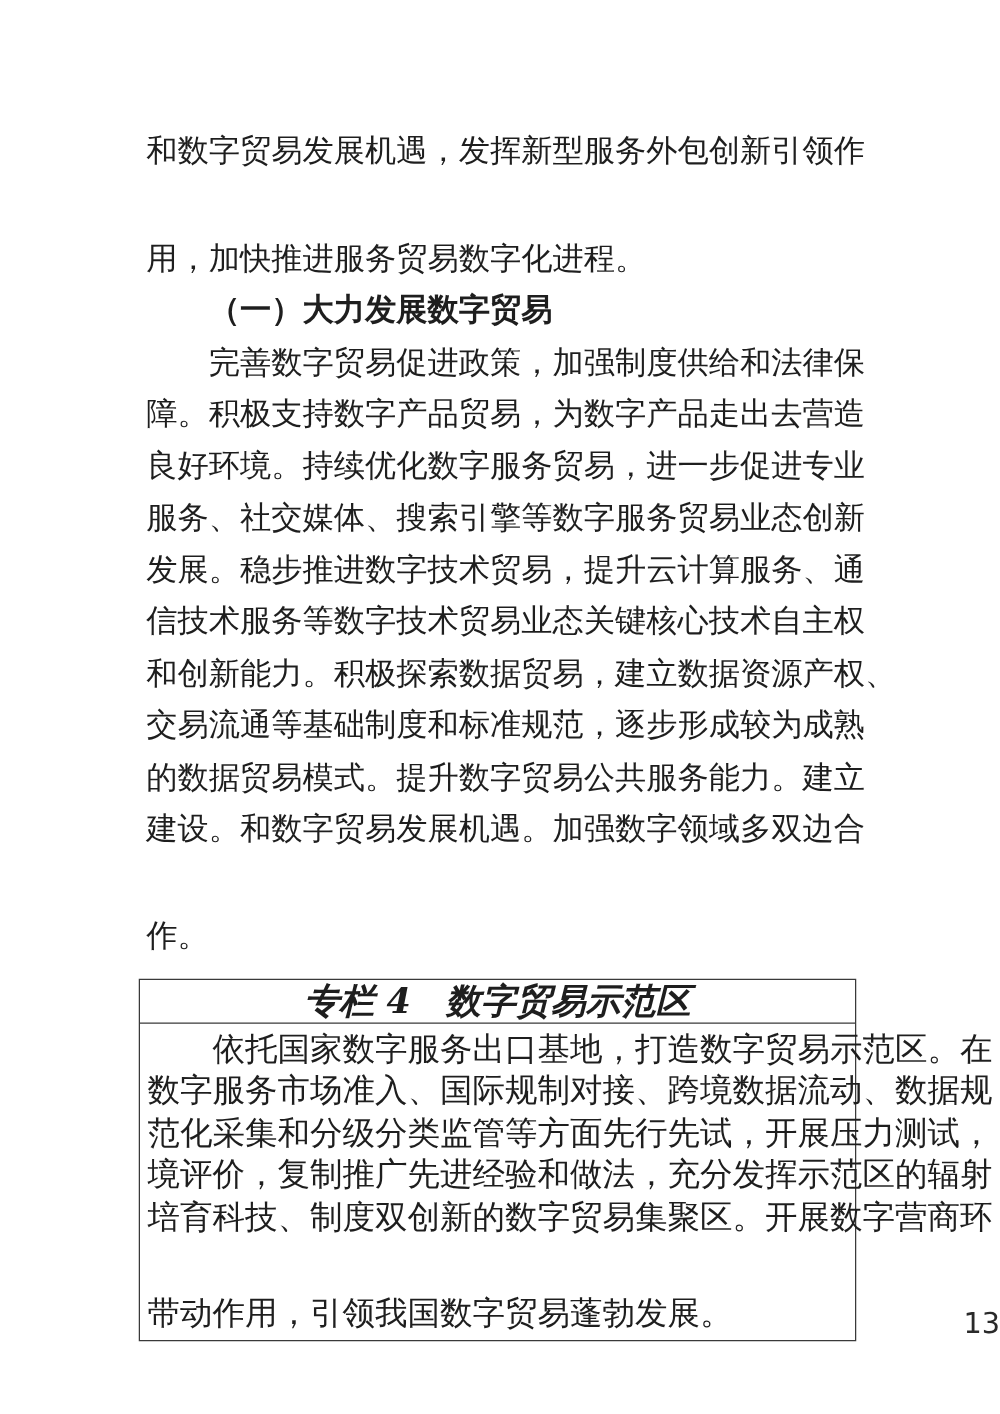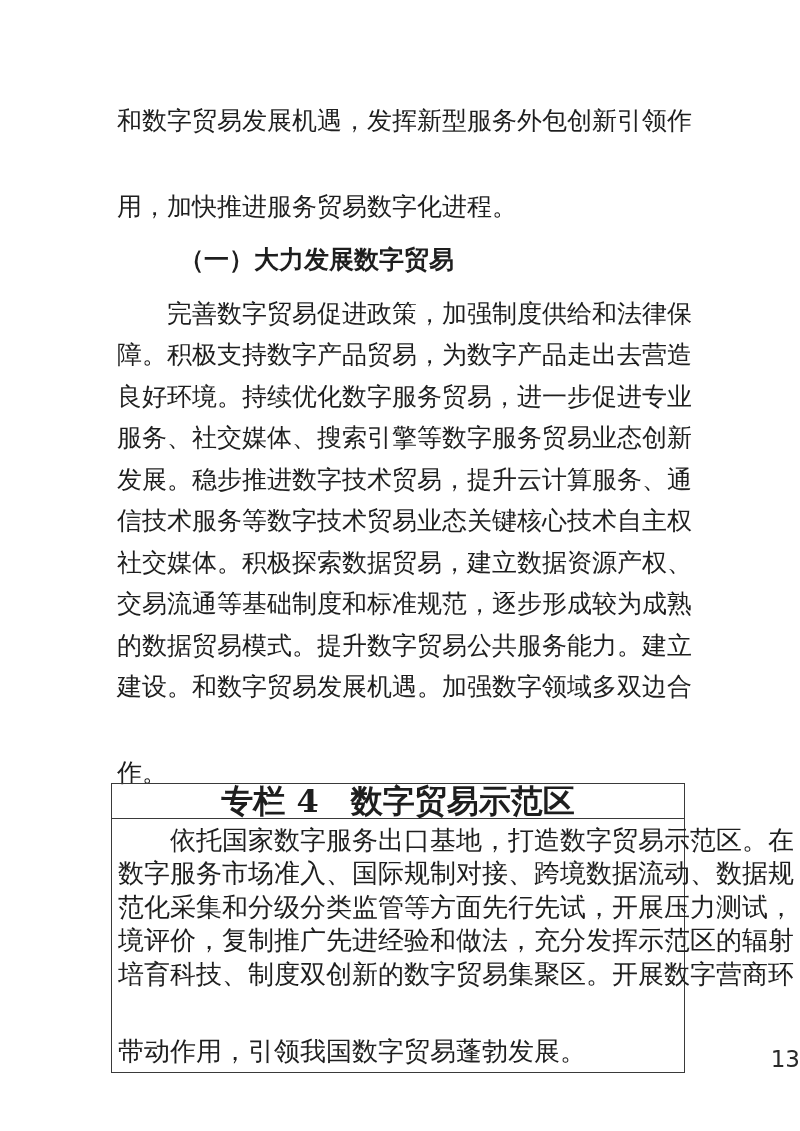--- a/index.html
+++ b/index.html
@@ -35,37 +35,38 @@
     margin-top: 44px;
   }
   .indent-first .tline:first-child {
     text-indent: 2em;
   }
   .section-heading {
     font-weight: bold;
     text-indent: 2em;
     font-size: 25px;
     line-height: 41.5px;
-    margin: 12px;
+    margin: 0;
   }
   .info-box {
     position: absolute;
     left: 111px;
     top: 783px;
     width: 572px;
     border: 1px solid #3a3a3a;
     box-sizing: content-box;
   }
   .info-box-header {
     border-bottom: 1px solid #3a3a3a;
     height: 34px;
     line-height: 34px;
     text-align: center;
     font-weight: bold;
-    font-size: 32px;
+    font-size: 28px;
+    font-style: italic;
   }
   .info-box-body {
     padding: 5px 5px 4px 6px;
     font-size: 26px;
     line-height: 33.4px;
   }
   .page-number {
     position: absolute;
     left: 0;
     top: 1046px;
@@ -90,21 +91,21 @@
 
     <div class="section-heading">（一）大力发展数字贸易</div>
 
     <div class="paragraph indent-first">
         <div class="tline">完善数字贸易促进政策，加强制度供给和法律保</div>
         <div class="tline">障。积极支持数字产品贸易，为数字产品走出去营造</div>
         <div class="tline">良好环境。持续优化数字服务贸易，进一步促进专业</div>
         <div class="tline">服务、社交媒体、搜索引擎等数字服务贸易业态创新</div>
         <div class="tline">发展。稳步推进数字技术贸易，提升云计算服务、通</div>
         <div class="tline">信技术服务等数字技术贸易业态关键核心技术自主权</div>
-        <div class="tline">社交媒体。积极探索数据贸易，建立数据资源产权、</div>
+        <div class="tline">和创新能力。积极探索数据贸易，建立数据资源产权、</div>
         <div class="tline">交易流通等基础制度和标准规范，逐步形成较为成熟</div>
         <div class="tline">的数据贸易模式。提升数字贸易公共服务能力。建立</div>
         <div class="tline">建设。和数字贸易发展机遇。加强数字领域多双边合</div>
         <div class="tline last">作。</div>
       </div>
 
   </div>
 
   <div class="info-box">
     <div class="info-box-header">专栏 4　数字贸易示范区</div>

